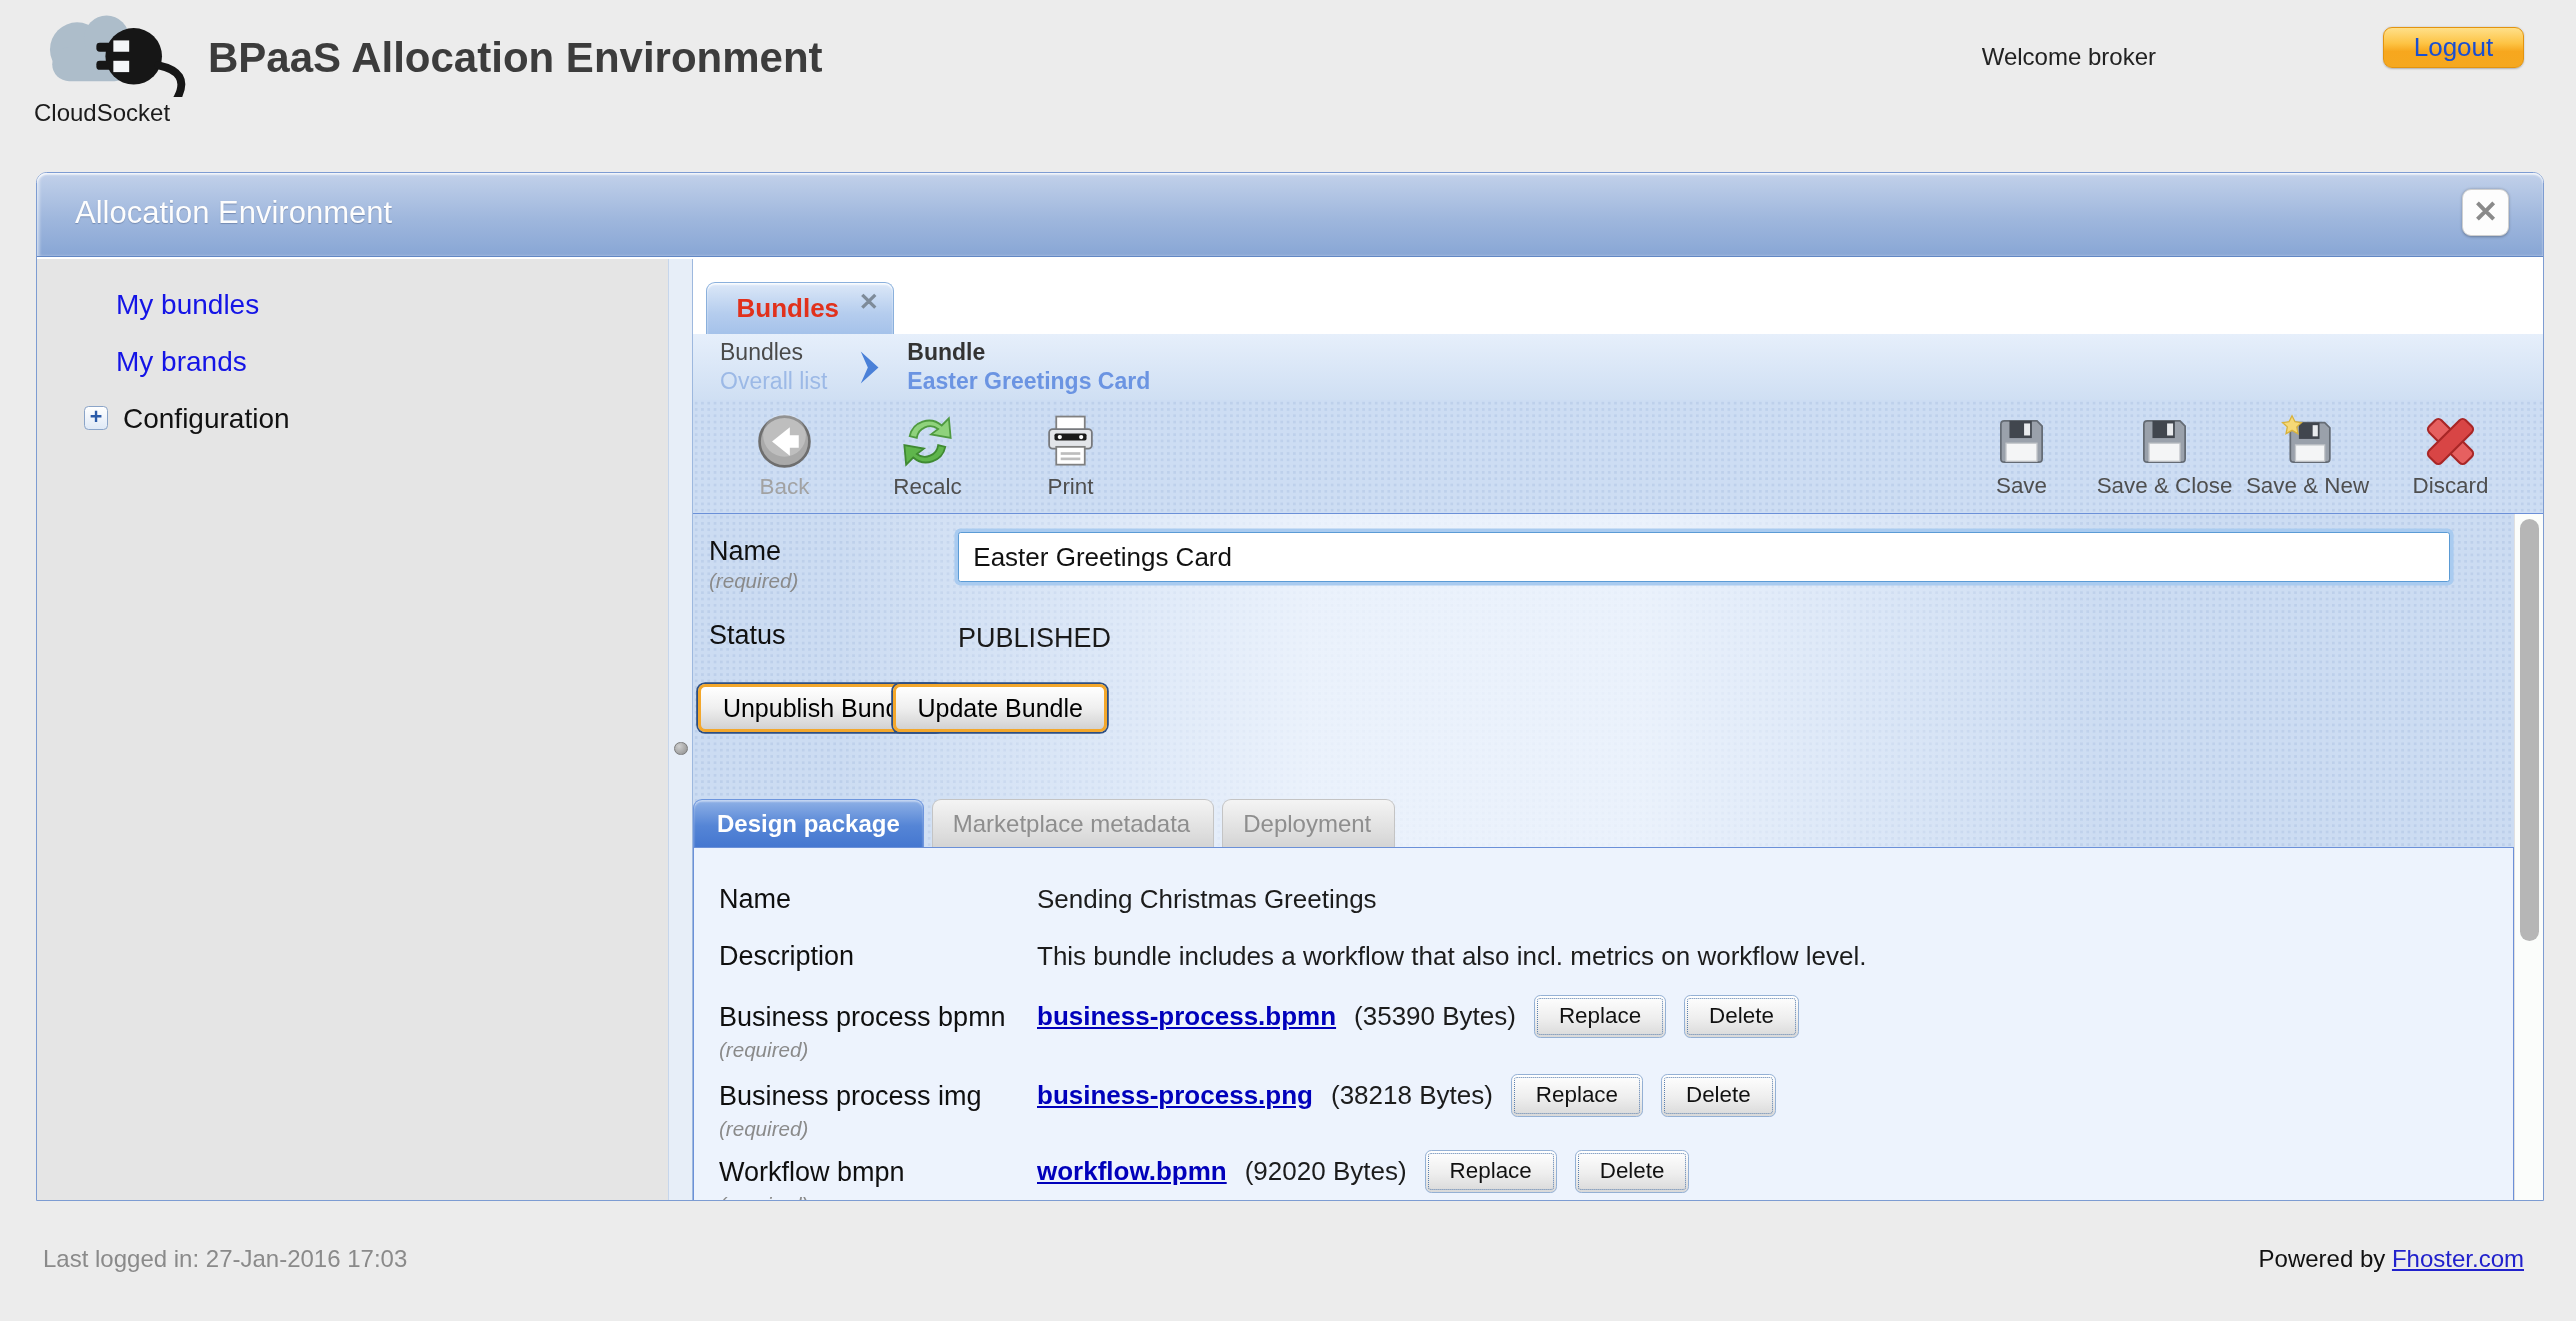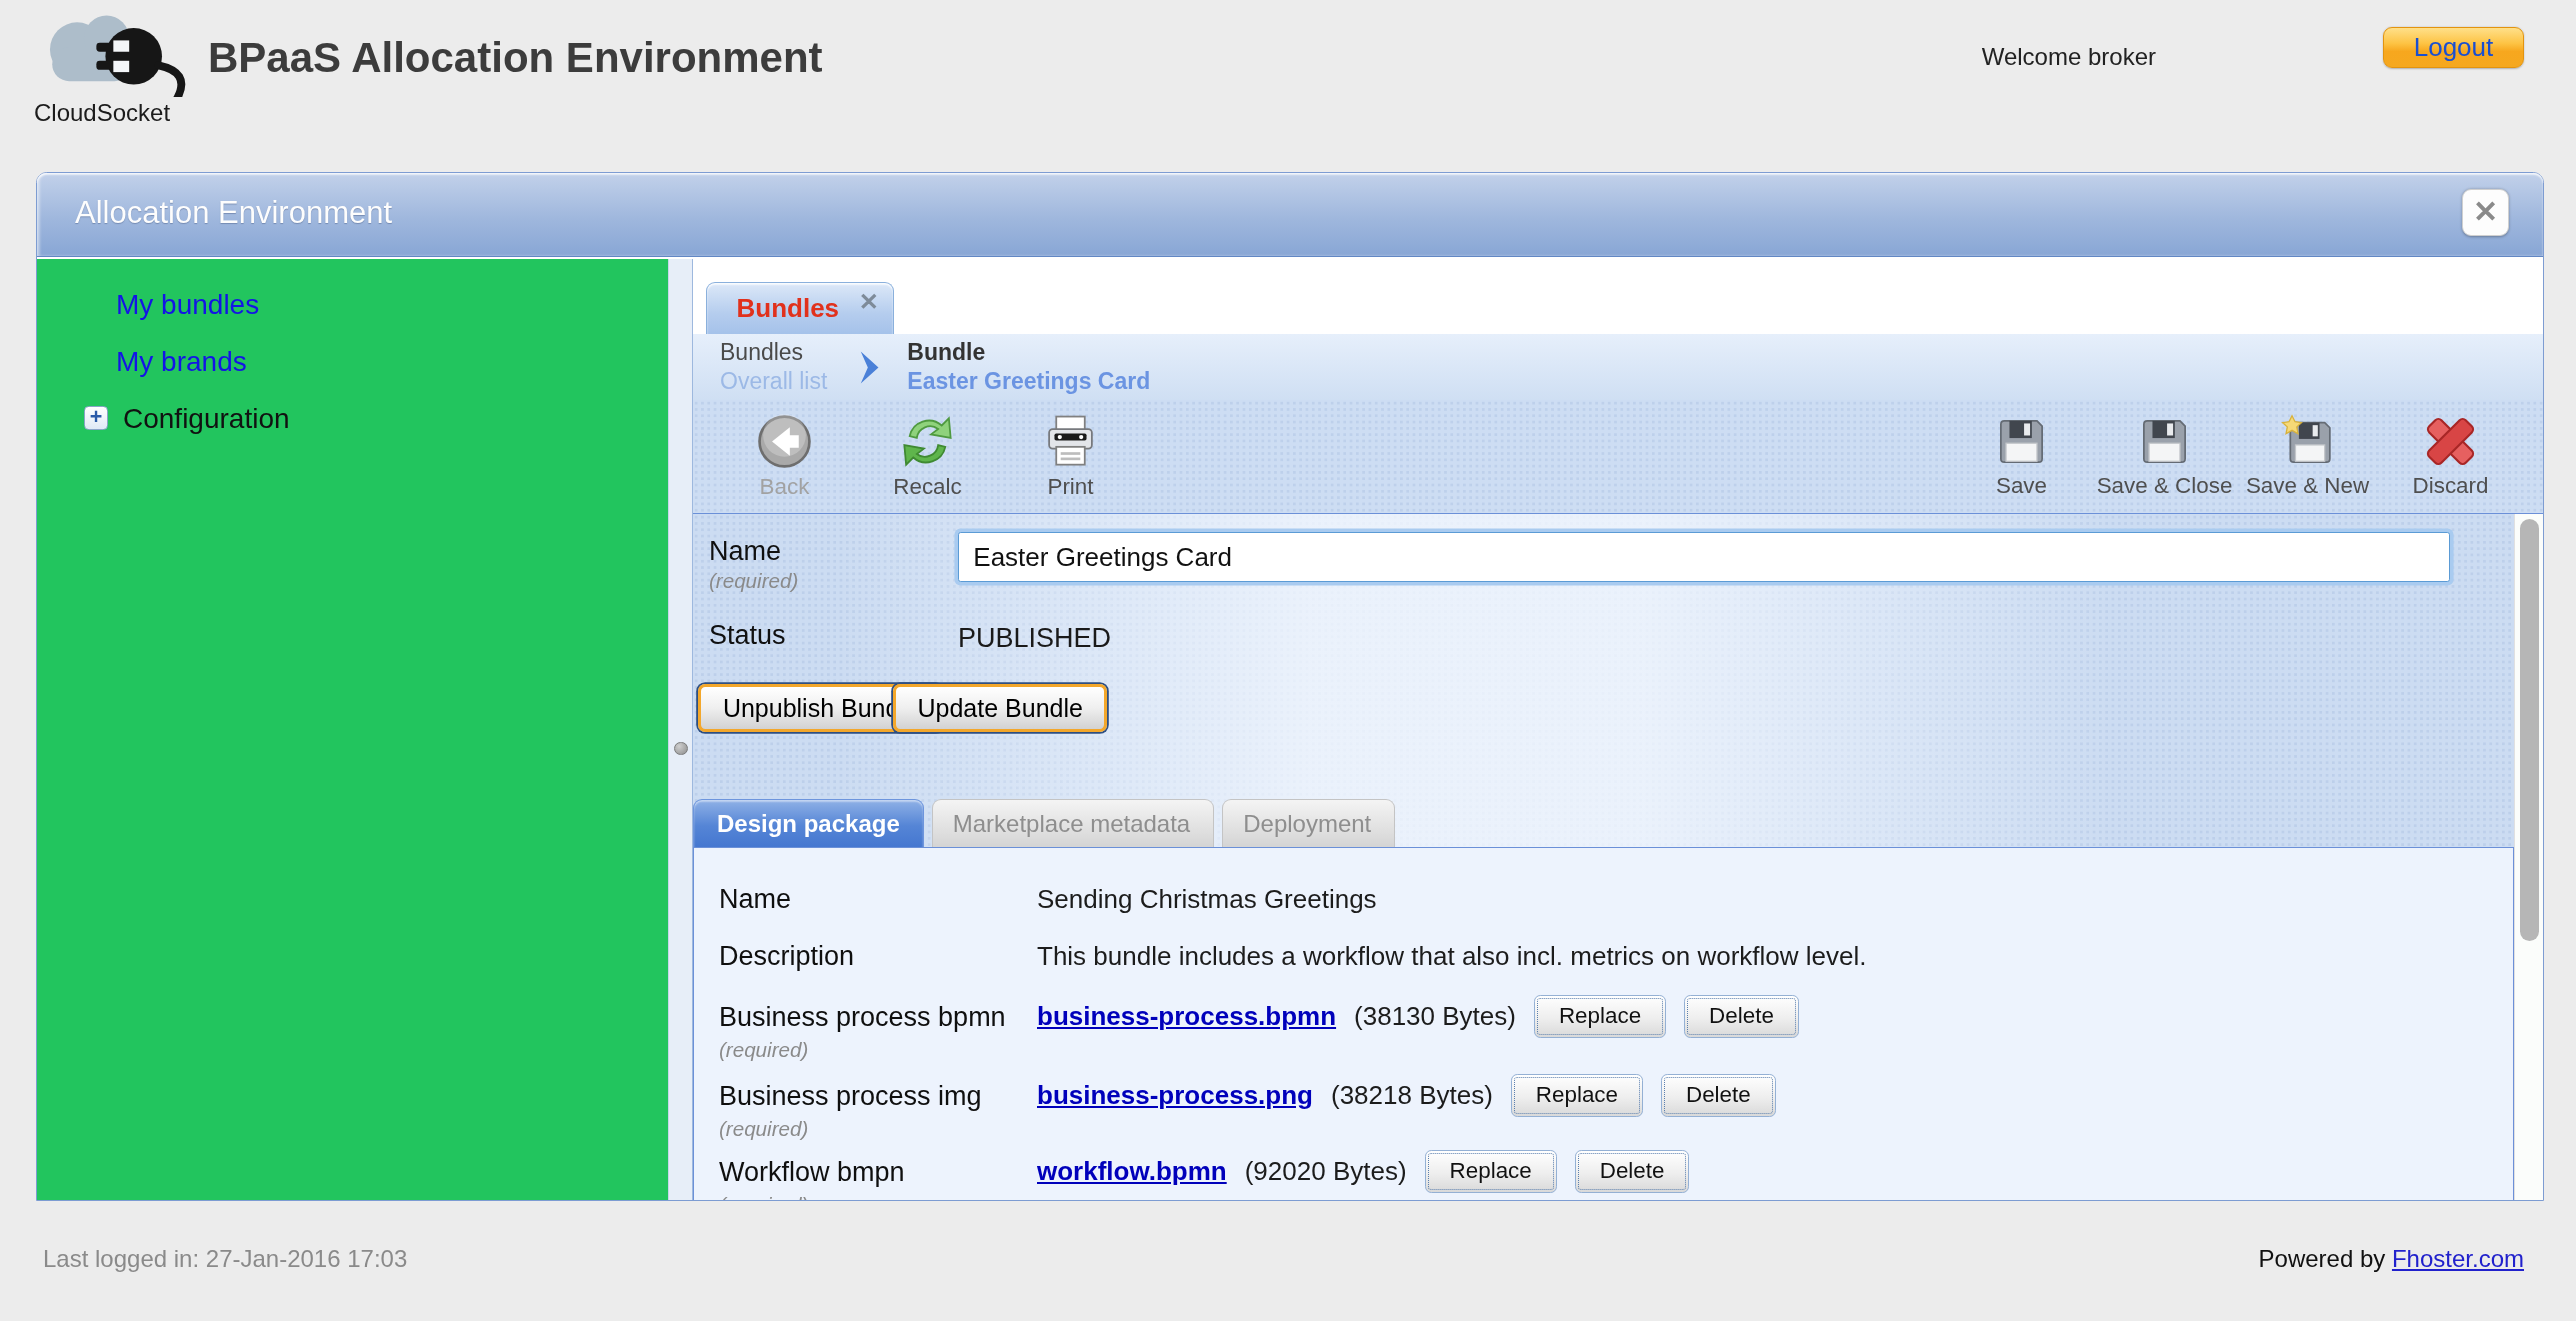--- a/index.html
+++ b/index.html
@@ -26,21 +26,21 @@
     box-shadow:inset 0 1.8px 1.8px rgba(255,255,255,.8), inset 2.7px 0 2.7px rgba(255,255,255,.45); }
   .win-title { position:absolute; left:38px; top:21.5px; font-size:31px; color:#fdfdfd;
     text-shadow:0 0.9px 0.9px rgba(80,100,140,.5); }
   .win-close { position:absolute; right:34px; top:16px; width:47px; height:47px; background:#fdfdfd;
     border:1.8px solid #cfcfcf; border-radius:9px; color:#8a8a8a; font-size:30px; font-weight:bold;
     text-align:center; line-height:43px; cursor:pointer; box-shadow:0 0.9px 2.7px rgba(0,0,0,.3); }
 
   .win-body { position:absolute; left:0; top:86px; right:0; bottom:0; display:flex; }
 
   
-  .sidebar { width:631px; background:#22c55e; position:relative; }
+  .sidebar { width:631px; background:#e5e5e5; position:relative; }
   .side-item { font-size:28px; color:#1414e6; margin:25px 0 0 79px; cursor:pointer; }
   .side-item.first { margin-top:30px; }
   .side-item.tree { color:#111; cursor:default; margin-left:86px; position:relative; }
   .plus-box { position:absolute; left:-39px; top:2.7px; width:24px; height:24px;
     border:1.8px solid #8aa4c8; border-radius:4.5px; background:linear-gradient(#ffffff,#dfe9f6);
     color:#2a5aa8; font-size:21.5px; font-weight:bold; text-align:center; line-height:20.6px; cursor:pointer; }
 
   .splitter { width:24px; background:#e7eef8; border-left:0.9px solid #c6d6ec; position:relative; }
   .splitter-dot { position:absolute; left:5.4px; top:483px; width:13.4px; height:13.4px; border-radius:50%;
     background:radial-gradient(circle at 35% 30%, #cfcfcf, #8d8d8d); border:0.9px solid #7b7b7b; cursor:col-resize; }
@@ -296,21 +296,21 @@
             <div class="d-row" style="top:93px;">
               <div class="d-label">Description</div>
               <div class="d-value">This bundle includes a workflow that also incl. metrics on workflow level.</div>
             </div>
 
             <div class="d-row" style="top:154px;">
               <div class="d-label">Business process bpmn</div>
               <div class="d-req">(required)</div>
               <div class="d-fileline">
                 <span class="d-link">business-process.bpmn</span>
-                <span class="d-size">(38130 Bytes)</span>
+                <span class="d-size">(35390 Bytes)</span>
                 <button class="mini-btn">Replace</button>
                 <button class="mini-btn">Delete</button>
               </div>
             </div>
 
             <div class="d-row" style="top:233px;">
               <div class="d-label">Business process img</div>
               <div class="d-req">(required)</div>
               <div class="d-fileline">
                 <span class="d-link">business-process.png</span>

